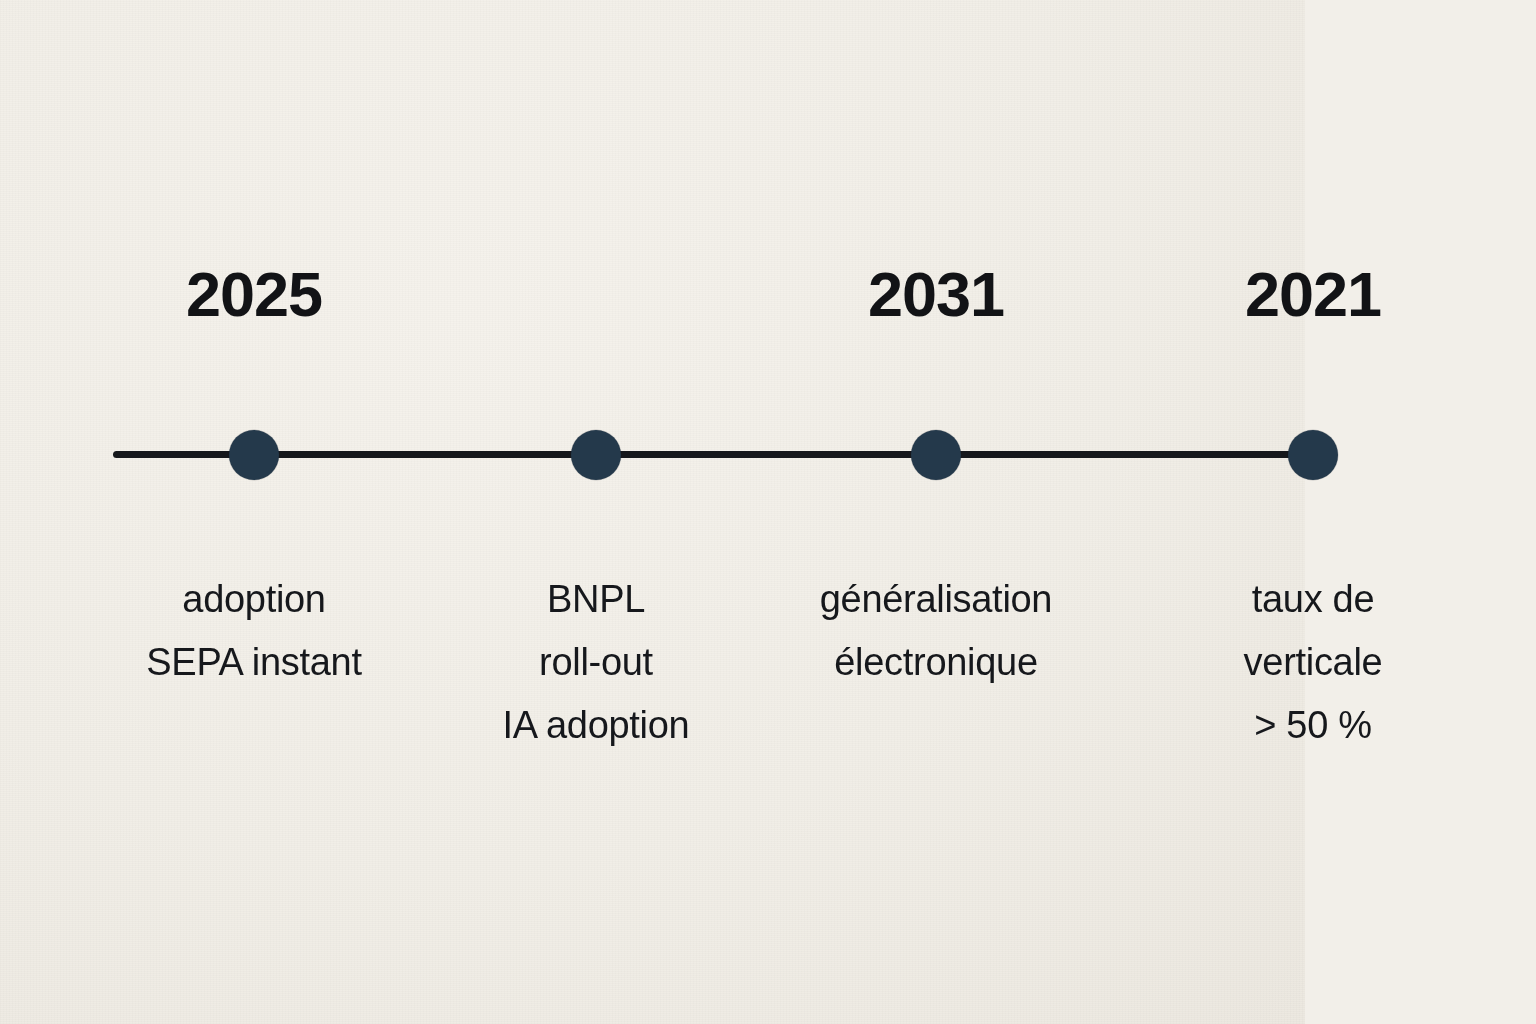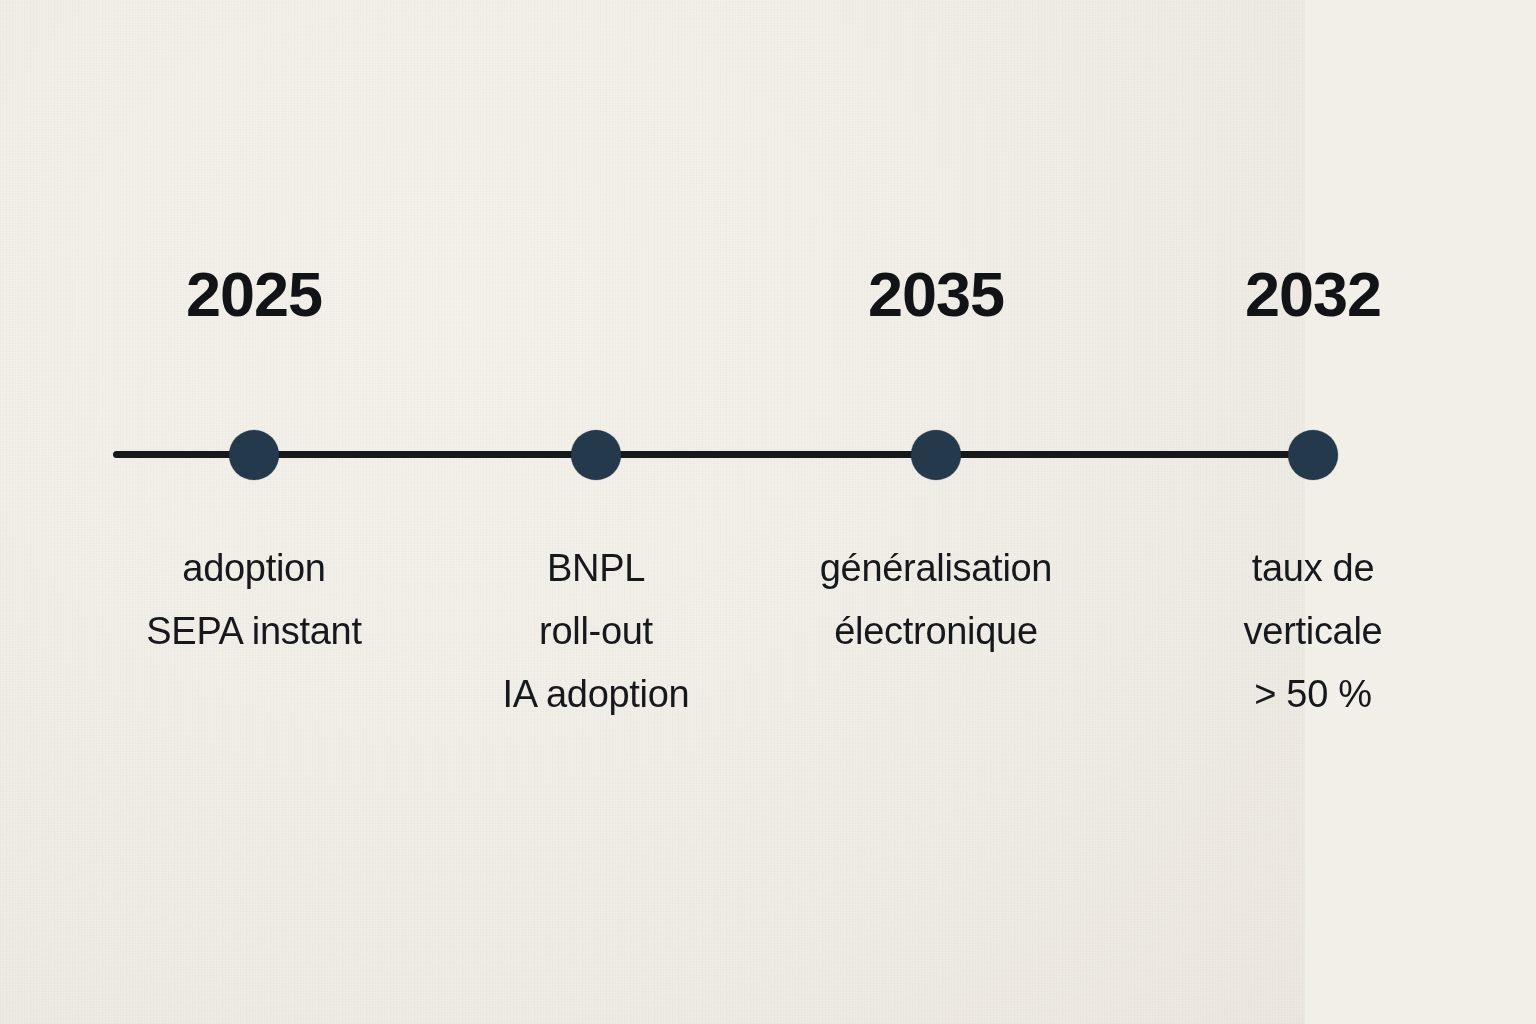--- a/index.html
+++ b/index.html
@@ -66,21 +66,21 @@
     font-size: 63px;
     font-weight: 700;
     letter-spacing: -1px;
     color: #121316;
     line-height: 1;
     white-space: nowrap;
   }
   .node-label {
     position: absolute;
     left: -200px;
-    top: 537px;
+    top: 568px;
     width: 400px;
     text-align: center;
     font-size: 38px;
     font-weight: 400;
     color: #16181c;
     line-height: 63px;
     letter-spacing: -0.3px;
   }
   .node-label .lbl-line {
     display: block;
@@ -105,29 +105,29 @@
       </div>
       <div class="node" style="left: 596px;">
         <div class="node-dot"></div>
         <div class="node-label">
           <span class="lbl-line">BNPL</span>
           <span class="lbl-line">roll-out</span>
           <span class="lbl-line">IA adoption</span>
         </div>
       </div>
       <div class="node" style="left: 936px;">
-        <div class="node-year">2035</div>
+        <div class="node-year">2031</div>
         <div class="node-dot"></div>
         <div class="node-label">
           <span class="lbl-line">généralisation</span>
           <span class="lbl-line">électronique</span>
         </div>
       </div>
       <div class="node" style="left: 1313px;">
-        <div class="node-year">2032</div>
+        <div class="node-year">2021</div>
         <div class="node-dot"></div>
         <div class="node-label">
           <span class="lbl-line">taux de</span>
           <span class="lbl-line">verticale</span>
           <span class="lbl-line">&gt; 50 %</span>
         </div>
       </div>
     </div>
 
 </div>

